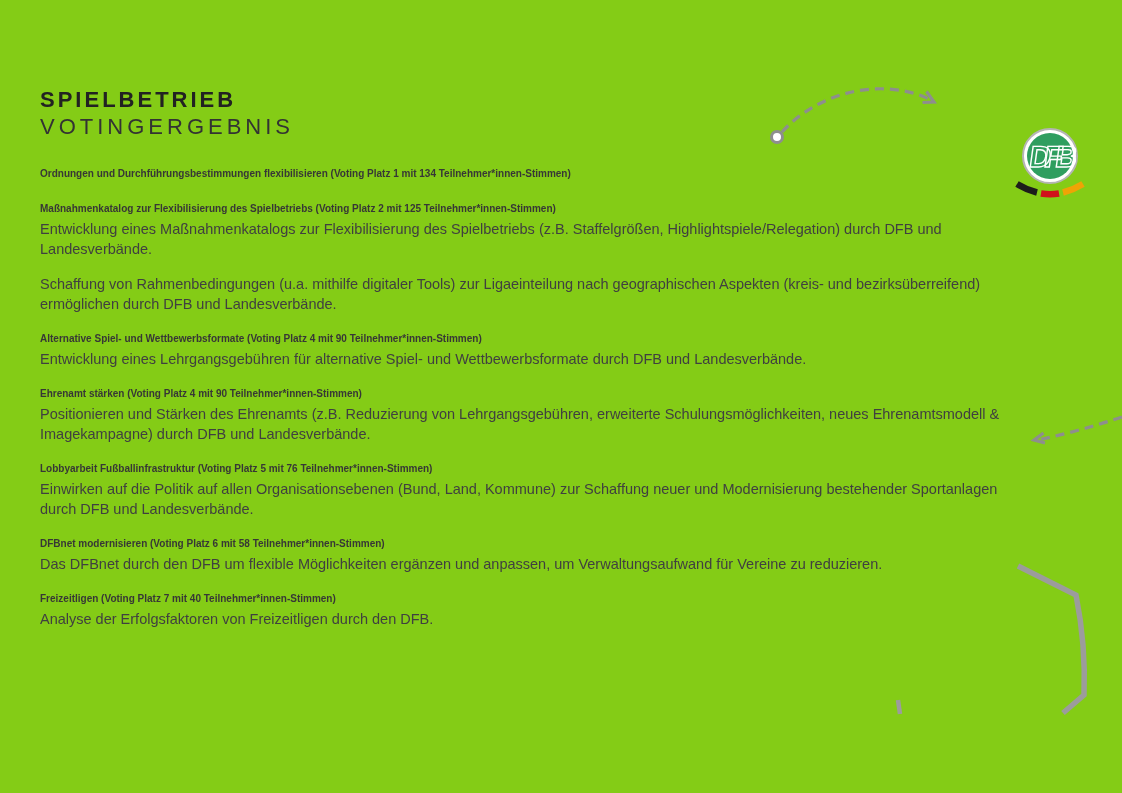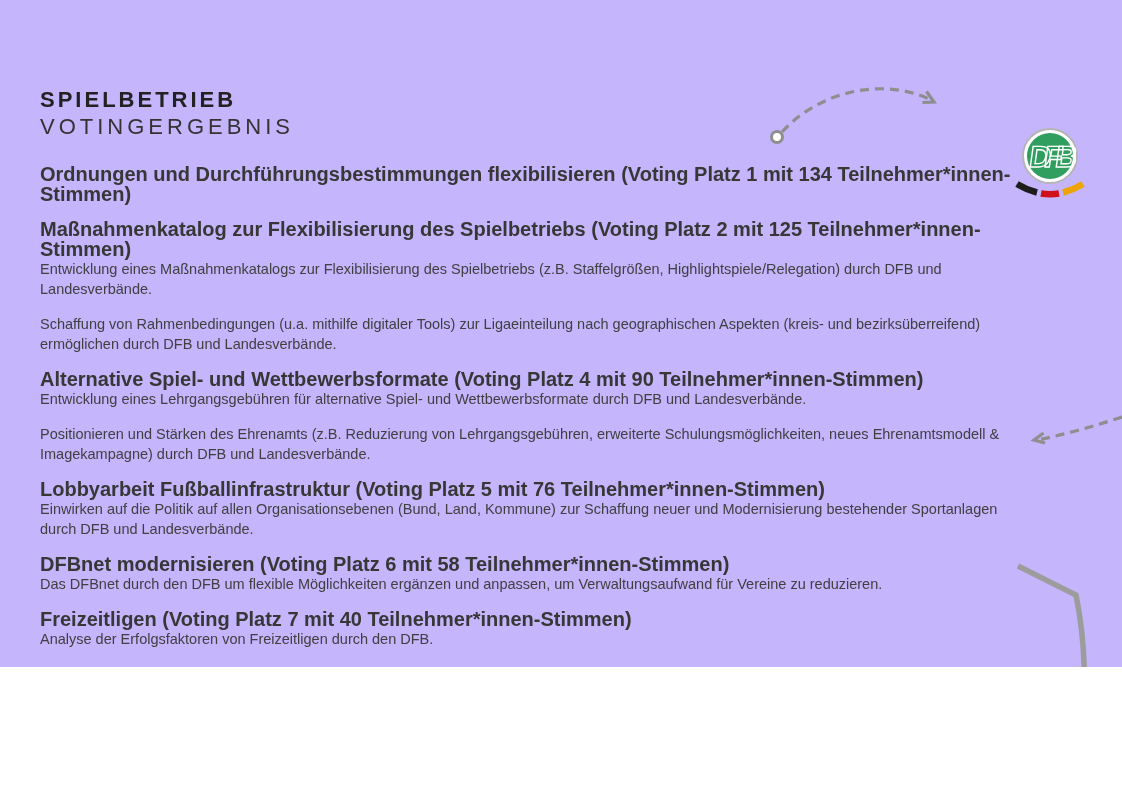--- a/index.html
+++ b/index.html
@@ -1,27 +1,27 @@
 <!DOCTYPE html>
 <html><head>
 <meta charset="utf-8">
 <style>
   html,body{margin:0;padding:0;}
   body{font-family:"Liberation Sans",sans-serif;background:#ffffff;}
-  .page{position:relative;width:1122px;height:667px;background:#c4b5fd;overflow:hidden;}
+  .page{position:relative;width:1122px;height:793px;background:#84cc16;overflow:hidden;}
 
   .title-block{position:absolute;left:40px;top:86px;}
   .title-line1{font-size:22px;font-weight:bold;letter-spacing:3px;color:#222222;line-height:27px;}
   .title-line2{font-size:22px;font-weight:400;letter-spacing:4px;color:#333333;line-height:27px;}
 
   .logo-wrap{position:absolute;left:1014px;top:126px;width:72px;height:74px;}
 
   .content{position:absolute;left:40px;top:164px;width:1020px;}
   .section{margin:0 0 15px 0;}
-  .section-heading{font-size:20px;font-weight:bold;color:#373736;line-height:20px;white-space:pre-line;}
+  .section-heading{font-size:10px;font-weight:bold;color:#373736;line-height:20px;white-space:pre-line;}
   .section-body{font-size:14.5px;font-weight:400;color:#404040;line-height:20px;white-space:pre-line;}
 
   .decor{position:absolute;}
   .decor.top-arrow{left:745px;top:72px;}
   .decor.right-arrow{left:1025px;top:403px;}
   .decor.hex-lines{left:880px;top:555px;}
 </style>
 </head>
 <body>
 
@@ -70,20 +70,21 @@
     </div>
     <div class="section">
       <div class="section-body">Schaffung von Rahmenbedingungen (u.a. mithilfe digitaler Tools) zur Ligaeinteilung nach geographischen Aspekten (kreis- und bezirksüberreifend)
 ermöglichen durch DFB und Landesverbände.</div>
     </div>
     <div class="section">
       <div class="section-heading">Alternative Spiel- und Wettbewerbsformate (Voting Platz 4 mit 90 Teilnehmer*innen-Stimmen)</div>
       <div class="section-body">Entwicklung eines Lehrgangsgebühren für alternative Spiel- und Wettbewerbsformate durch DFB und Landesverbände.</div>
     </div>
     <div class="section">
+      <div class="section-heading">Ehrenamt stärken (Voting Platz 4 mit 90 Teilnehmer*innen-Stimmen)</div>
       <div class="section-body">Positionieren und Stärken des Ehrenamts (z.B. Reduzierung von Lehrgangsgebühren, erweiterte Schulungsmöglichkeiten, neues Ehrenamtsmodell &amp;
 Imagekampagne) durch DFB und Landesverbände.</div>
     </div>
     <div class="section">
       <div class="section-heading">Lobbyarbeit Fußballinfrastruktur (Voting Platz 5 mit 76 Teilnehmer*innen-Stimmen)</div>
       <div class="section-body">Einwirken auf die Politik auf allen Organisationsebenen (Bund, Land, Kommune) zur Schaffung neuer und Modernisierung bestehender Sportanlagen
 durch DFB und Landesverbände.</div>
     </div>
     <div class="section">
       <div class="section-heading">DFBnet modernisieren (Voting Platz 6 mit 58 Teilnehmer*innen-Stimmen)</div>

